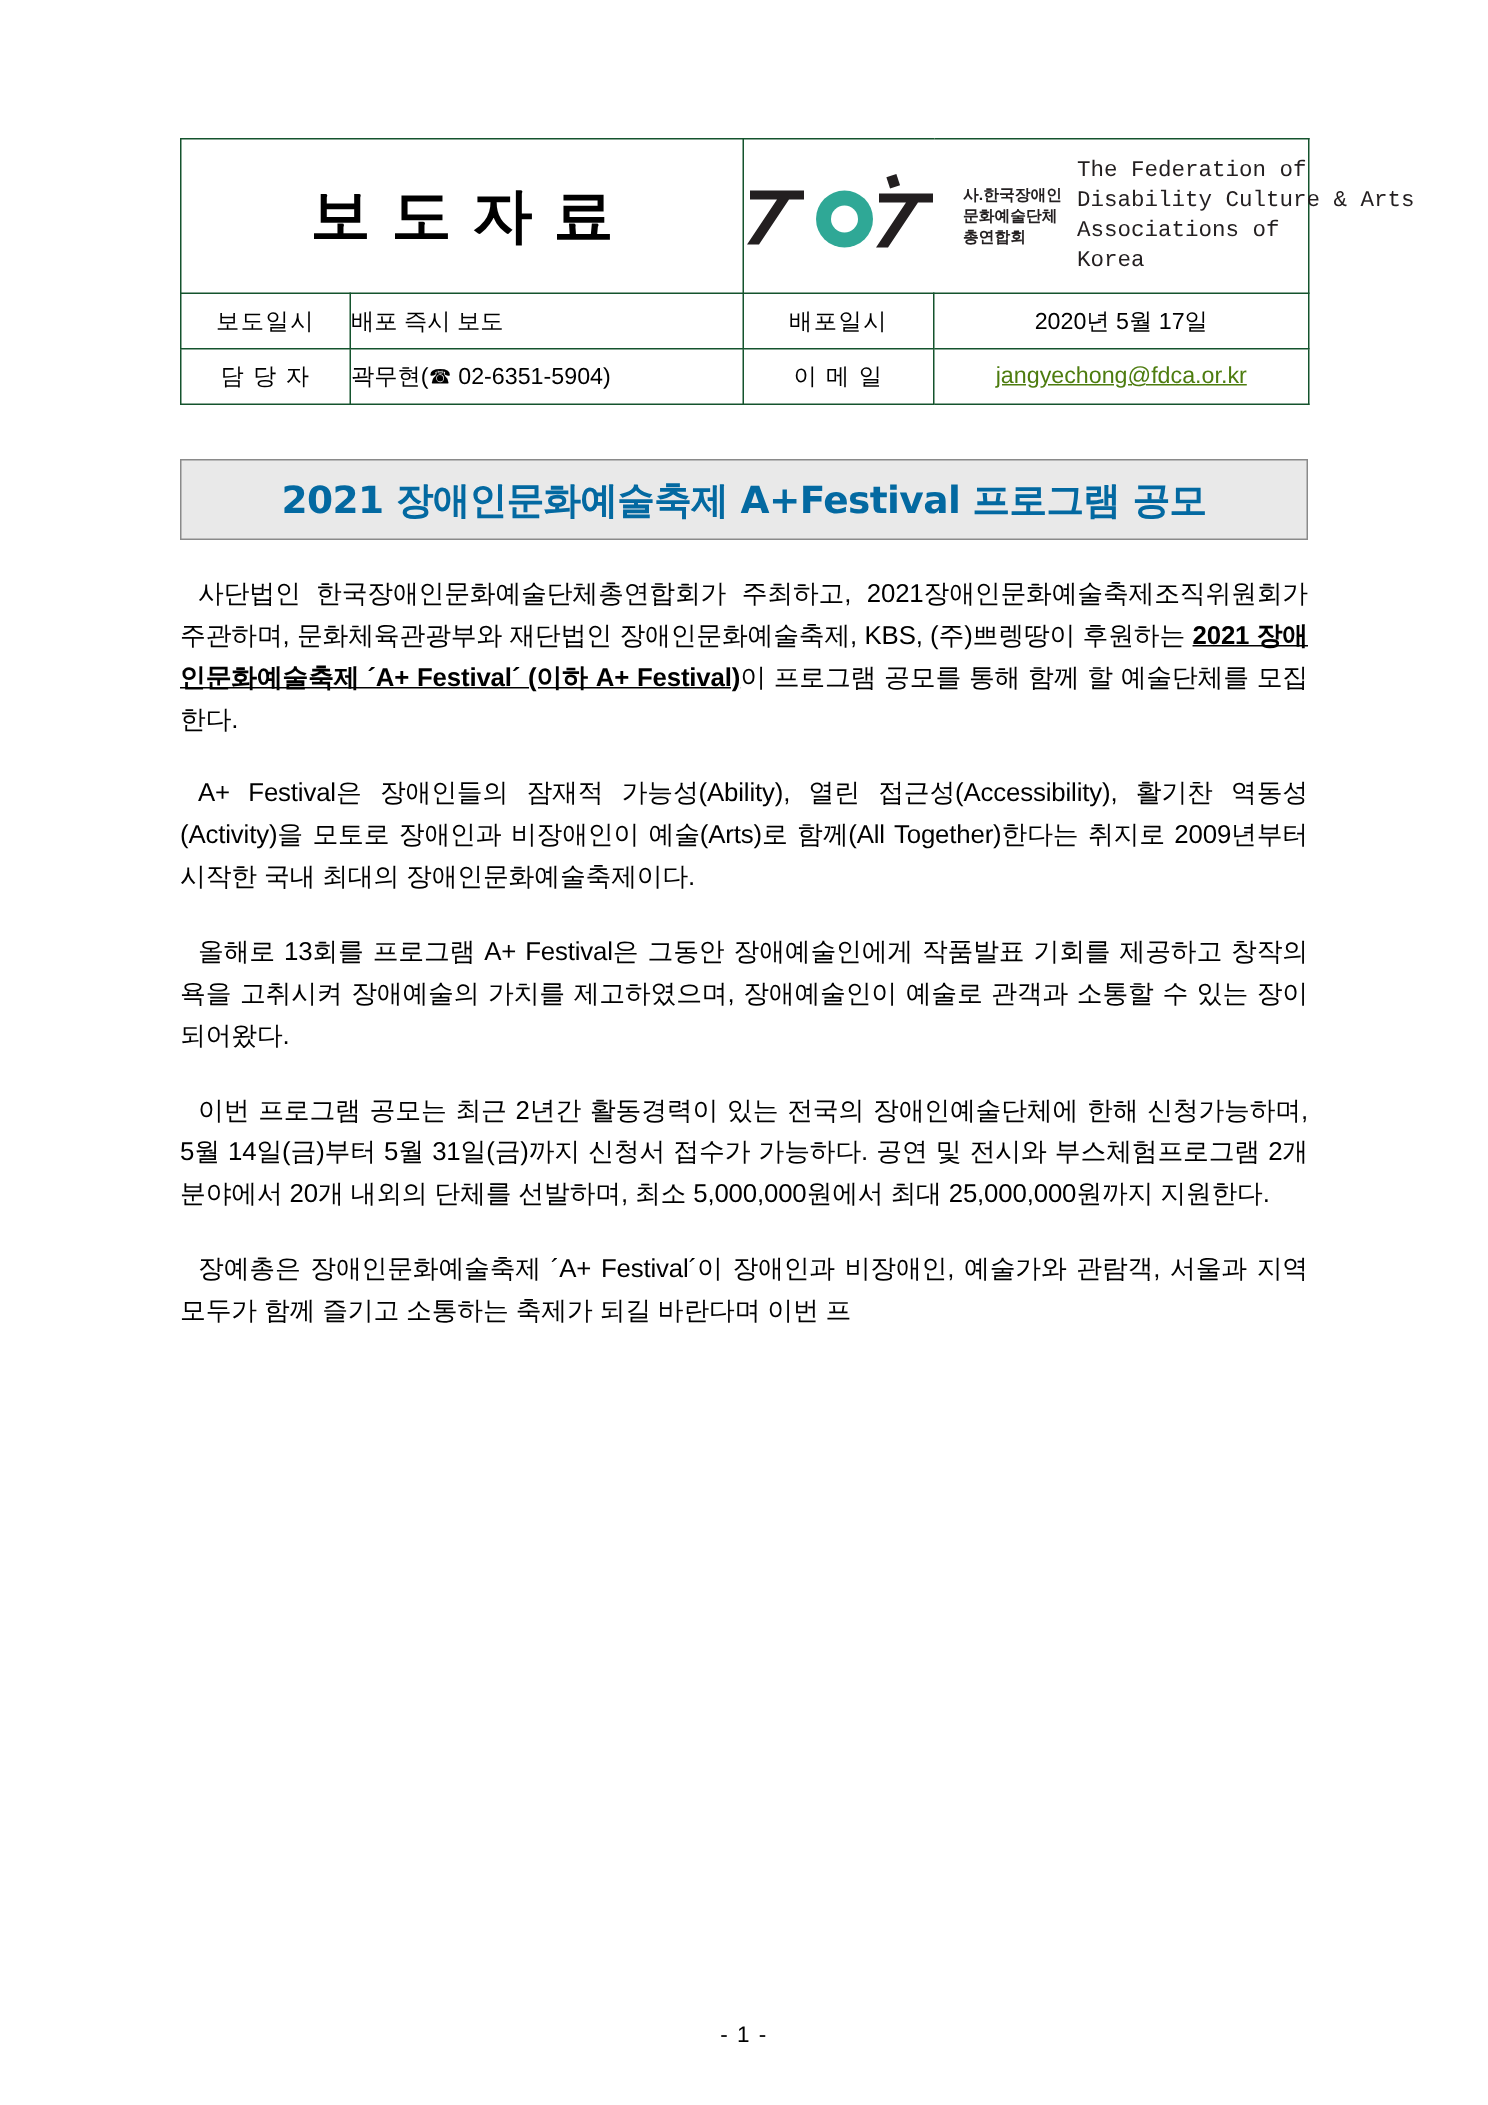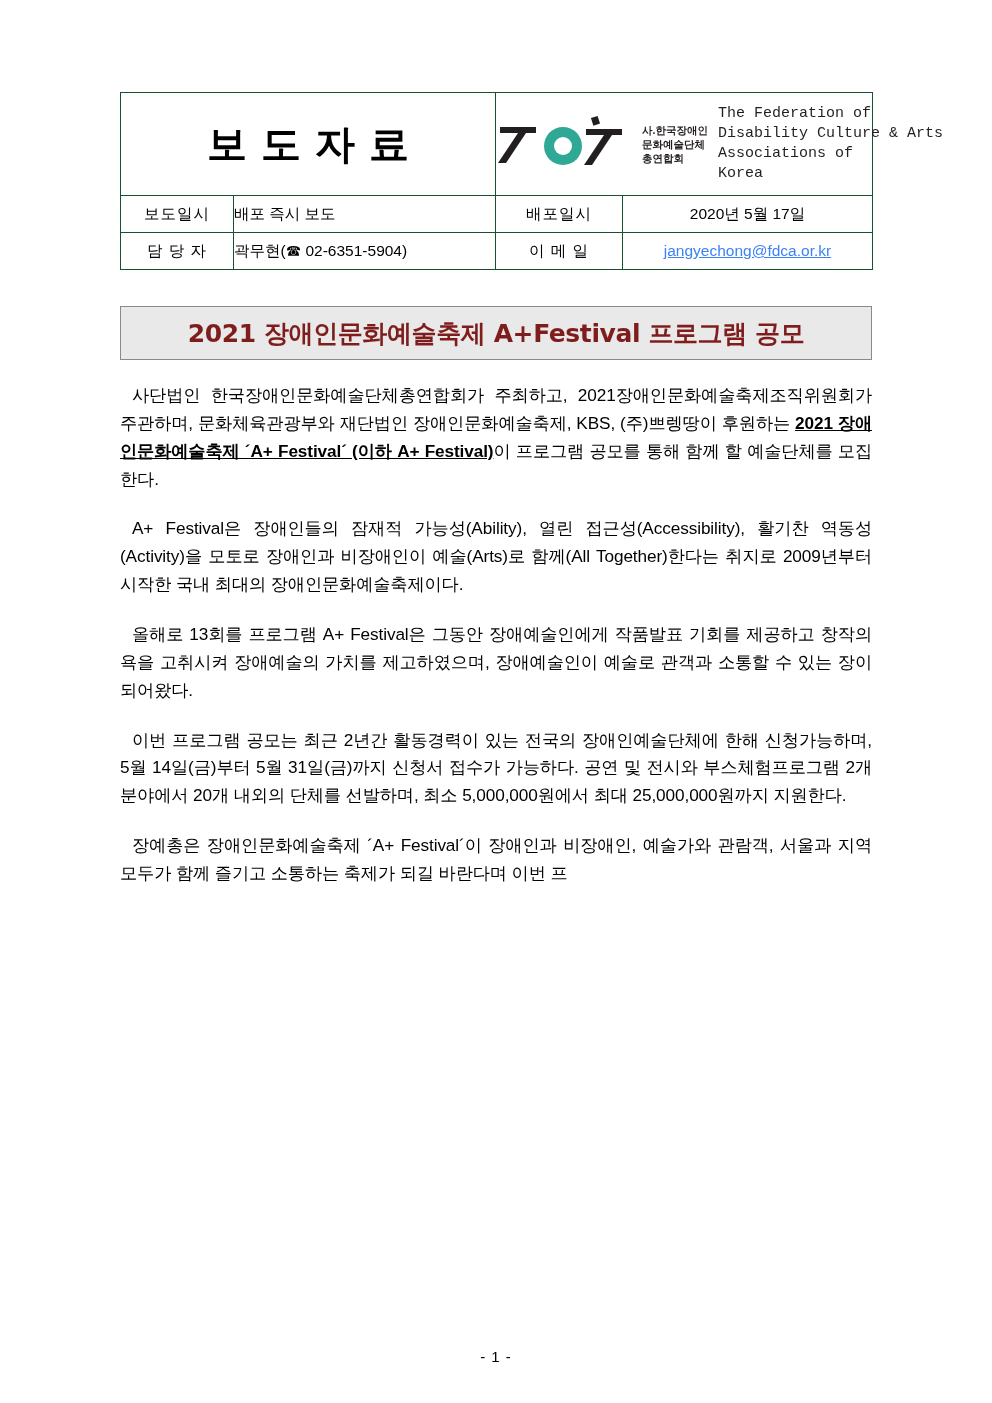--- a/index.html
+++ b/index.html
@@ -93,40 +93,40 @@
   }
   .val {
     padding-left: 12px;
     height: 36px;
   }
   .val.center {
     text-align: center;
     padding-left: 0;
   }
   .mail a {
-    color: #3b82f6;
+    color: #4d7c0f;
     text-decoration: underline;
   }
 
   
   .headline {
     margin-top: 36px;
     width: 752px;
     box-sizing: border-box;
     border: 1px solid #8a8a8a;
     background: #e9e9e9;
     height: 54px;
     display: flex;
     align-items: center;
     justify-content: center;
     font-family: "DejaVu Sans", sans-serif;
     font-weight: bold;
     font-size: 25px;
     letter-spacing: -0.4px;
-    color: #7f1d1d;
+    color: #0369a1;
   }
 
   
   .body-copy {
     width: 752px;
     margin-top: 22px;
   }
   p.para {
     margin: 0 0 22px 0;
     font-size: 17.2px;

